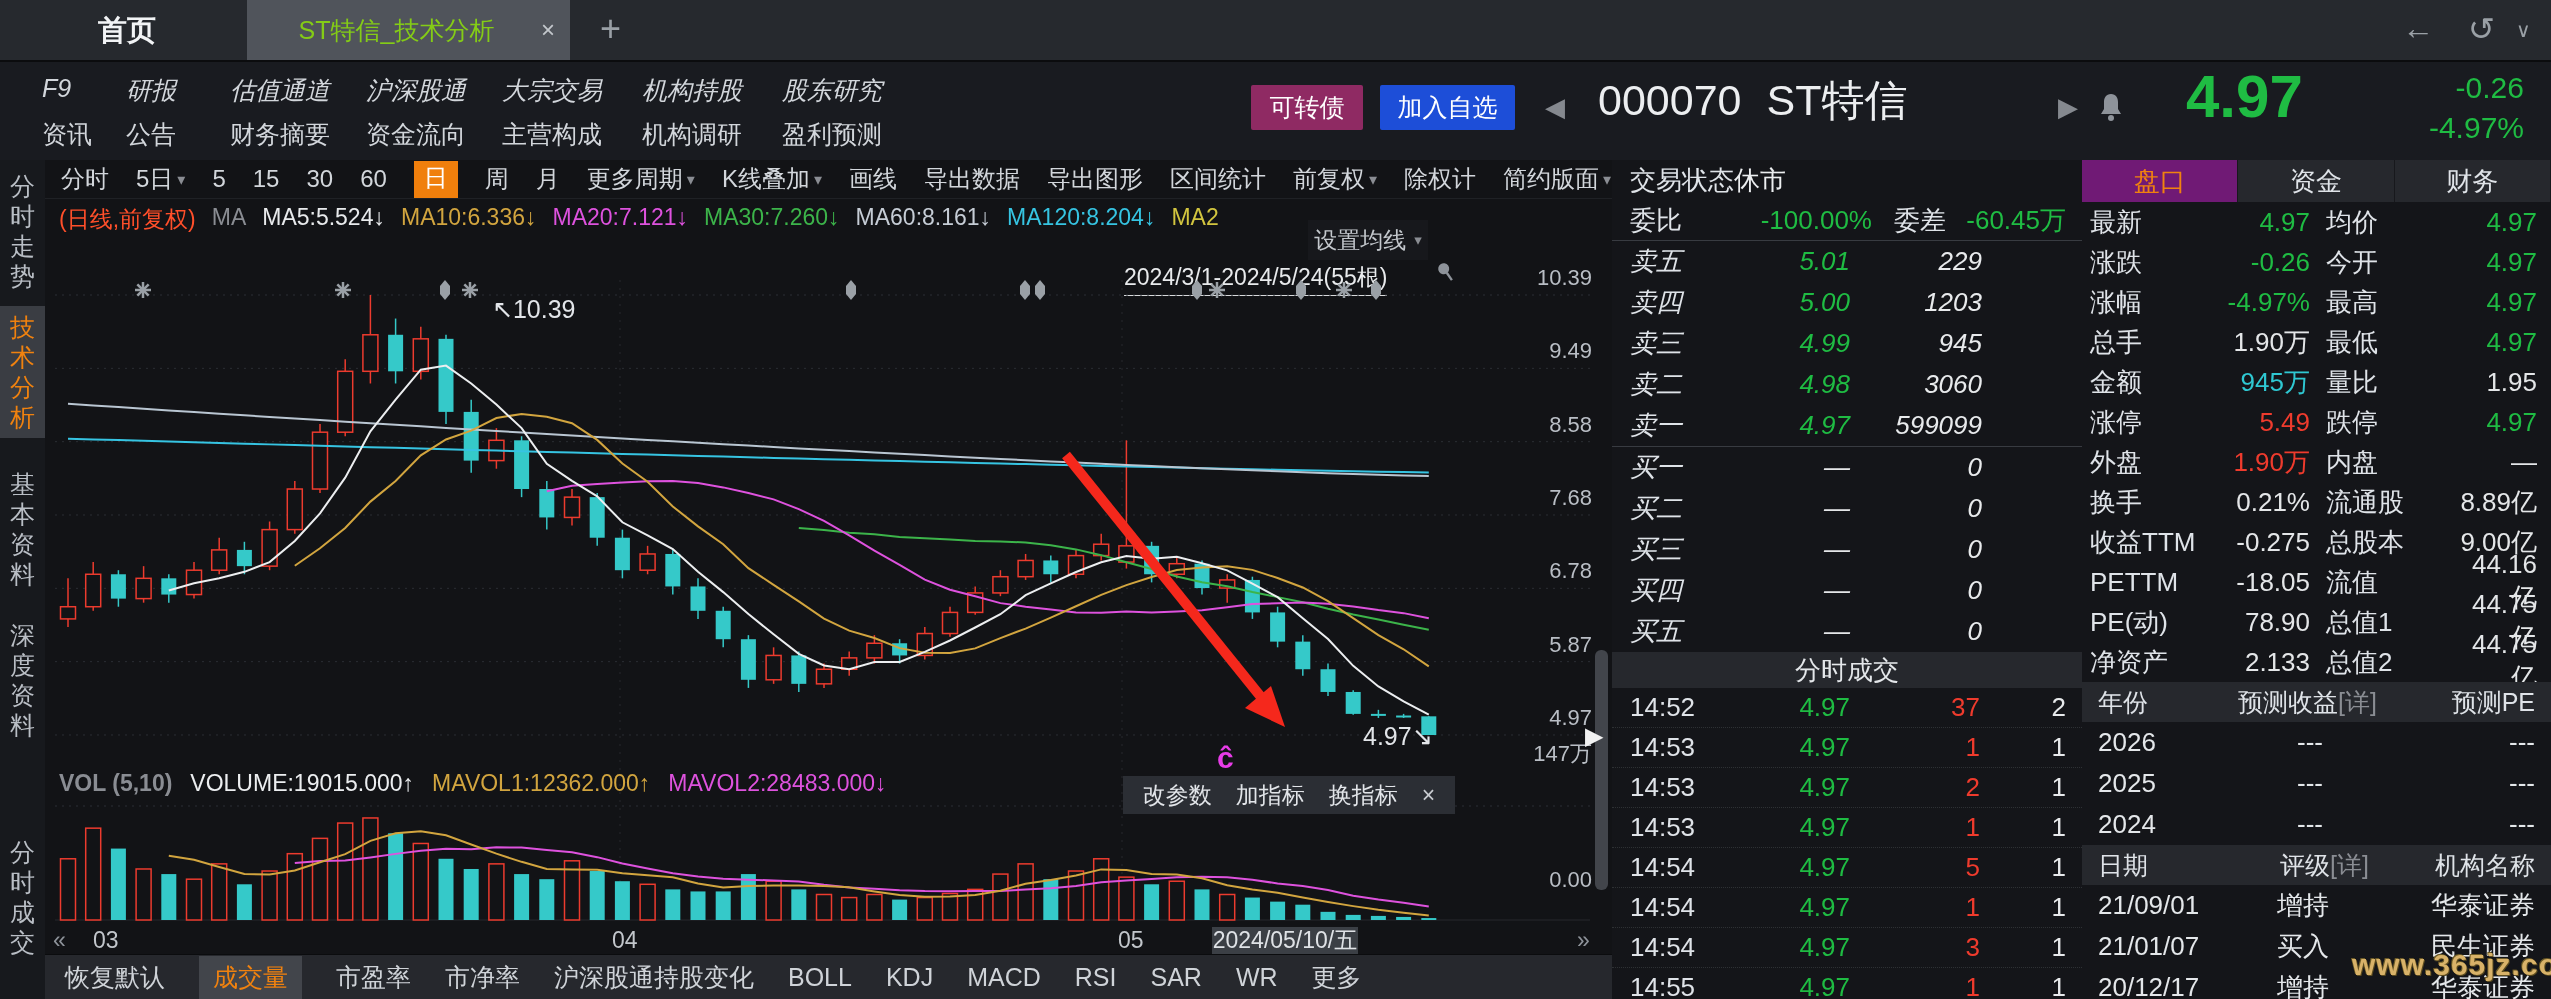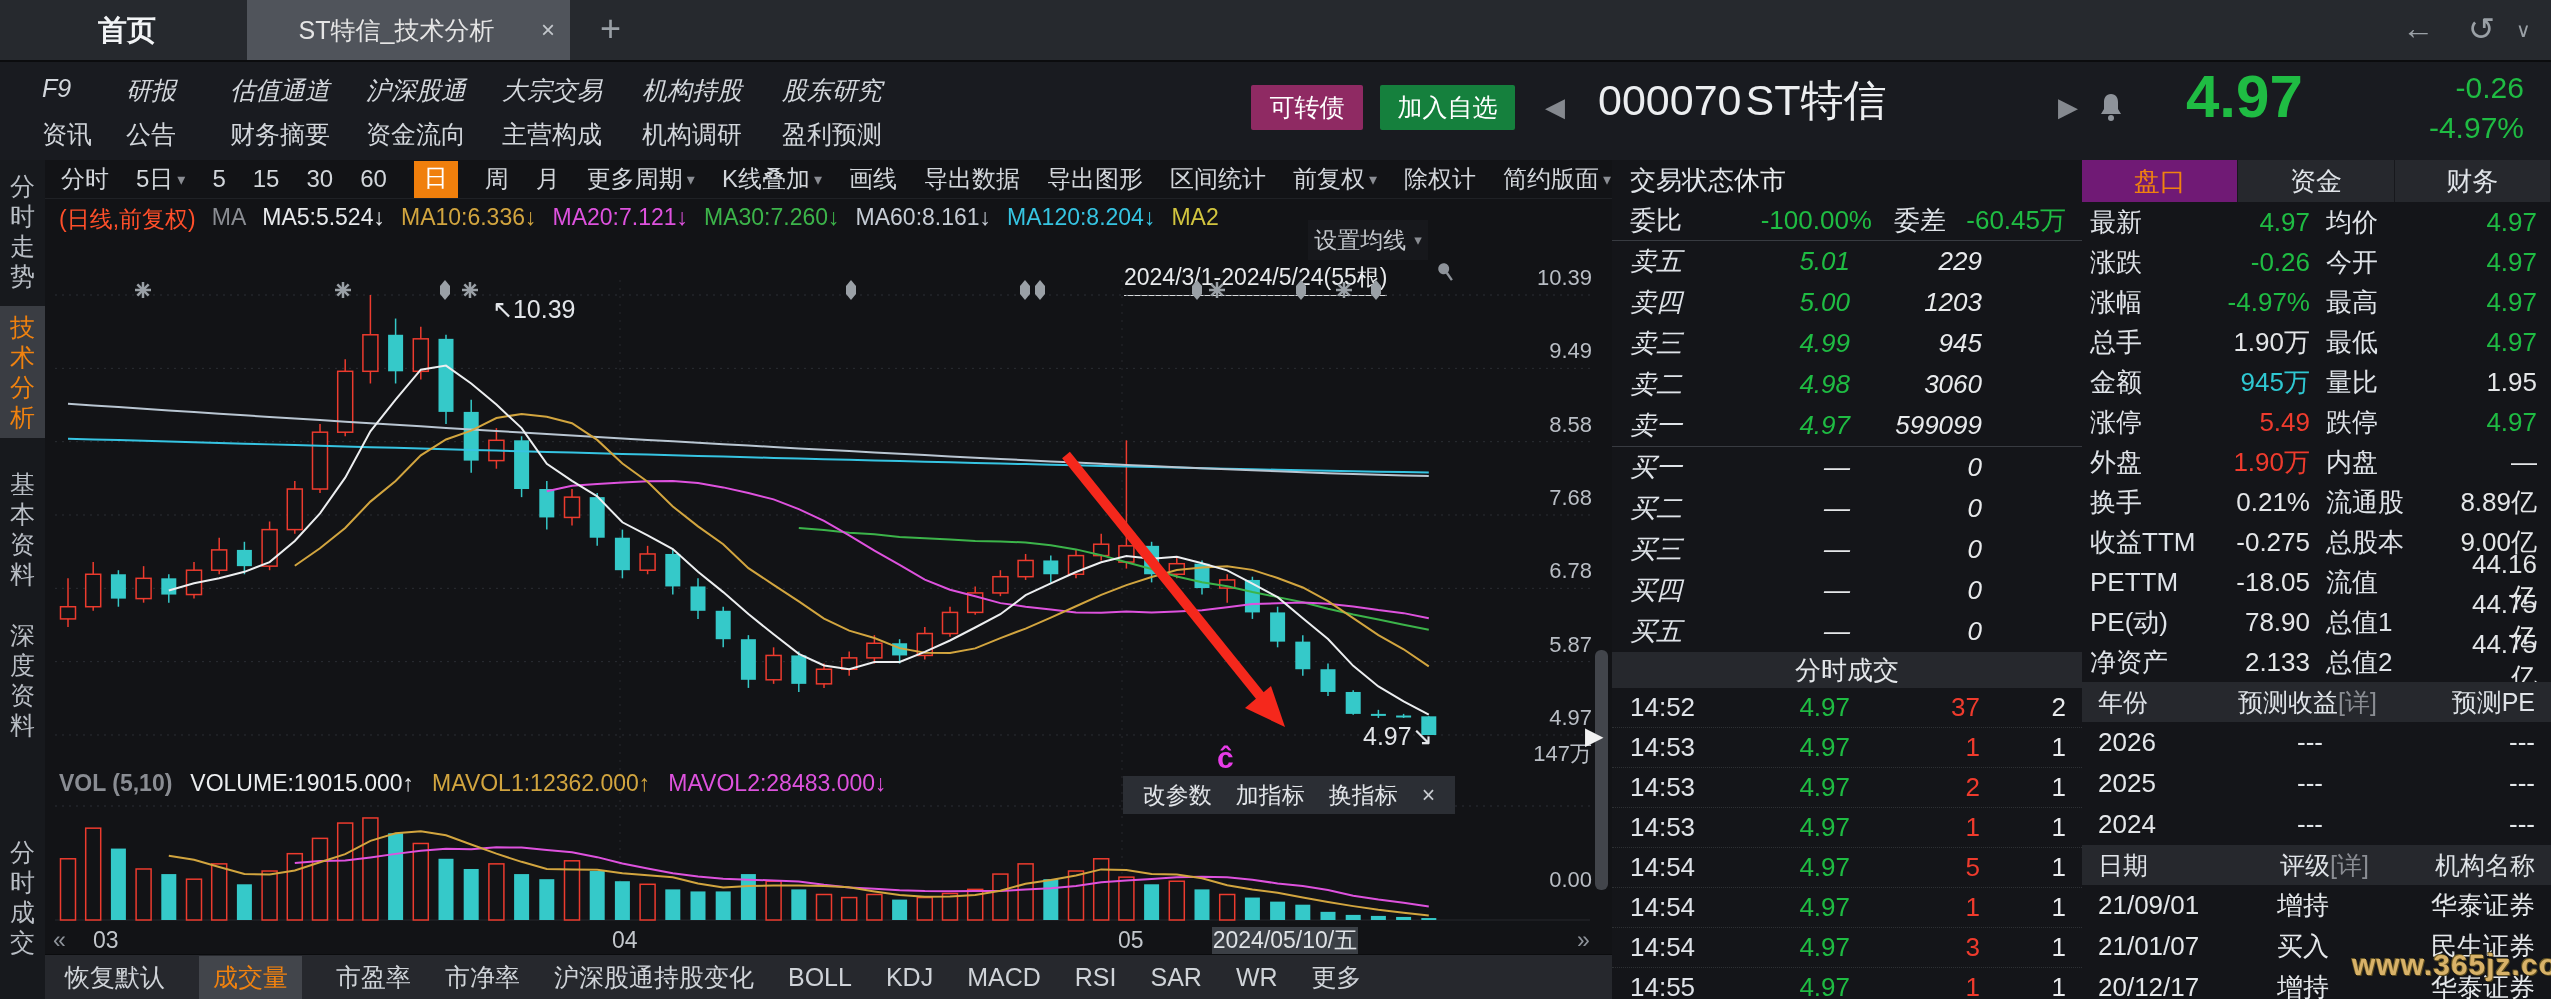--- a/index.html
+++ b/index.html
@@ -2,35 +2,35 @@
 <html><head>
 <meta charset="utf-8">
 <style>
   html,body{margin:0;padding:0;background:#000;}
   #app{position:relative;width:2551px;height:999px;background:#131418;overflow:hidden;
        font-family:"Liberation Sans","DejaVu Sans",sans-serif;color:#d8dadc;}
   
   .topbar{position:absolute;left:0;top:0;width:2551px;height:60px;background:#26292e;border-bottom:2px solid #0b0c0e;}
   .home-tab{position:absolute;left:80px;top:0;height:60px;line-height:60px;font-size:29px;font-weight:bold;color:#f2f4f6;padding:0 18px;}
   .doc-tab{position:absolute;left:247px;top:0;width:323px;height:60px;background:#50545b;display:flex;align-items:center;}
-  .doc-tab .lbl{flex:1;text-align:center;font-size:25px;color:#e5e5e5;padding-left:20px;}
+  .doc-tab .lbl{flex:1;text-align:center;font-size:25px;color:#84cc16;padding-left:20px;}
   .doc-tab .x{width:44px;text-align:center;font-size:24px;color:#c3c7cc;}
   .newtab{position:absolute;left:600px;top:8px;font-size:36px;color:#9aa0a6;}
   .nav-ico{position:absolute;top:10px;font-size:32px;color:#9aa0a6;}
   
   .menubar{position:absolute;left:0;top:62px;width:2551px;height:98px;background:#191b20;border-bottom:2px solid #0b0c0e;}
   .menu-row{position:absolute;left:42px;display:grid;grid-template-columns:84px 104px 136px 136px 140px 140px 132px;font-size:25px;color:#d2d6db;}
   .menu-row span{white-space:nowrap;}
   #menu-row1{top:12px;font-style:italic;} #menu-row2{top:56px;}
   .hbtn{position:absolute;height:45px;line-height:45px;text-align:center;color:#fff;font-size:25px;border-radius:2px;top:23px;}
   #btn-convertible{left:1251px;width:112px;background:#8f2a63;}
-  #btn-watchlist{left:1380px;width:135px;background:#15803d;}
+  #btn-watchlist{left:1380px;width:135px;background:#1d4ed8;}
   .tri{position:absolute;top:30px;font-size:26px;color:#85898f;}
   .stock-line{position:absolute;left:1598px;top:10px;font-size:43px;color:#eceef0;white-space:nowrap;}
-  .stock-line .name{margin-left:4px;}
+  .stock-line .name{margin-left:25px;}
   .big-price{position:absolute;left:2186px;top:0px;font-size:60px;font-weight:bold;color:#1fbc43;}
   .chg-col{position:absolute;left:2400px;top:6px;width:124px;text-align:right;font-size:30px;line-height:40px;color:#1fbc43;}
   
   .sidebar{position:absolute;left:0;top:160px;width:45px;height:839px;background:#17191d;border-right:1px solid #000;}
   .side-item{width:45px;text-align:center;font-size:25px;line-height:30px;white-space:pre;color:#b9bec5;padding:6px 0;}
   .side-item.active{background:#3a3d43;color:#f0820f;}
   
   .chart-region{position:absolute;left:45px;top:160px;width:1567px;height:839px;background:#121316;border-right:1px solid #000;}
   .ctoolbar{position:absolute;left:0;top:0;width:1567px;height:38px;display:flex;align-items:center;gap:27px;padding-left:16px;font-size:24px;color:#d2d6db;border-bottom:1px solid #1f2125;}
   .ctool{white-space:nowrap;display:flex;align-items:center;gap:4px;}

